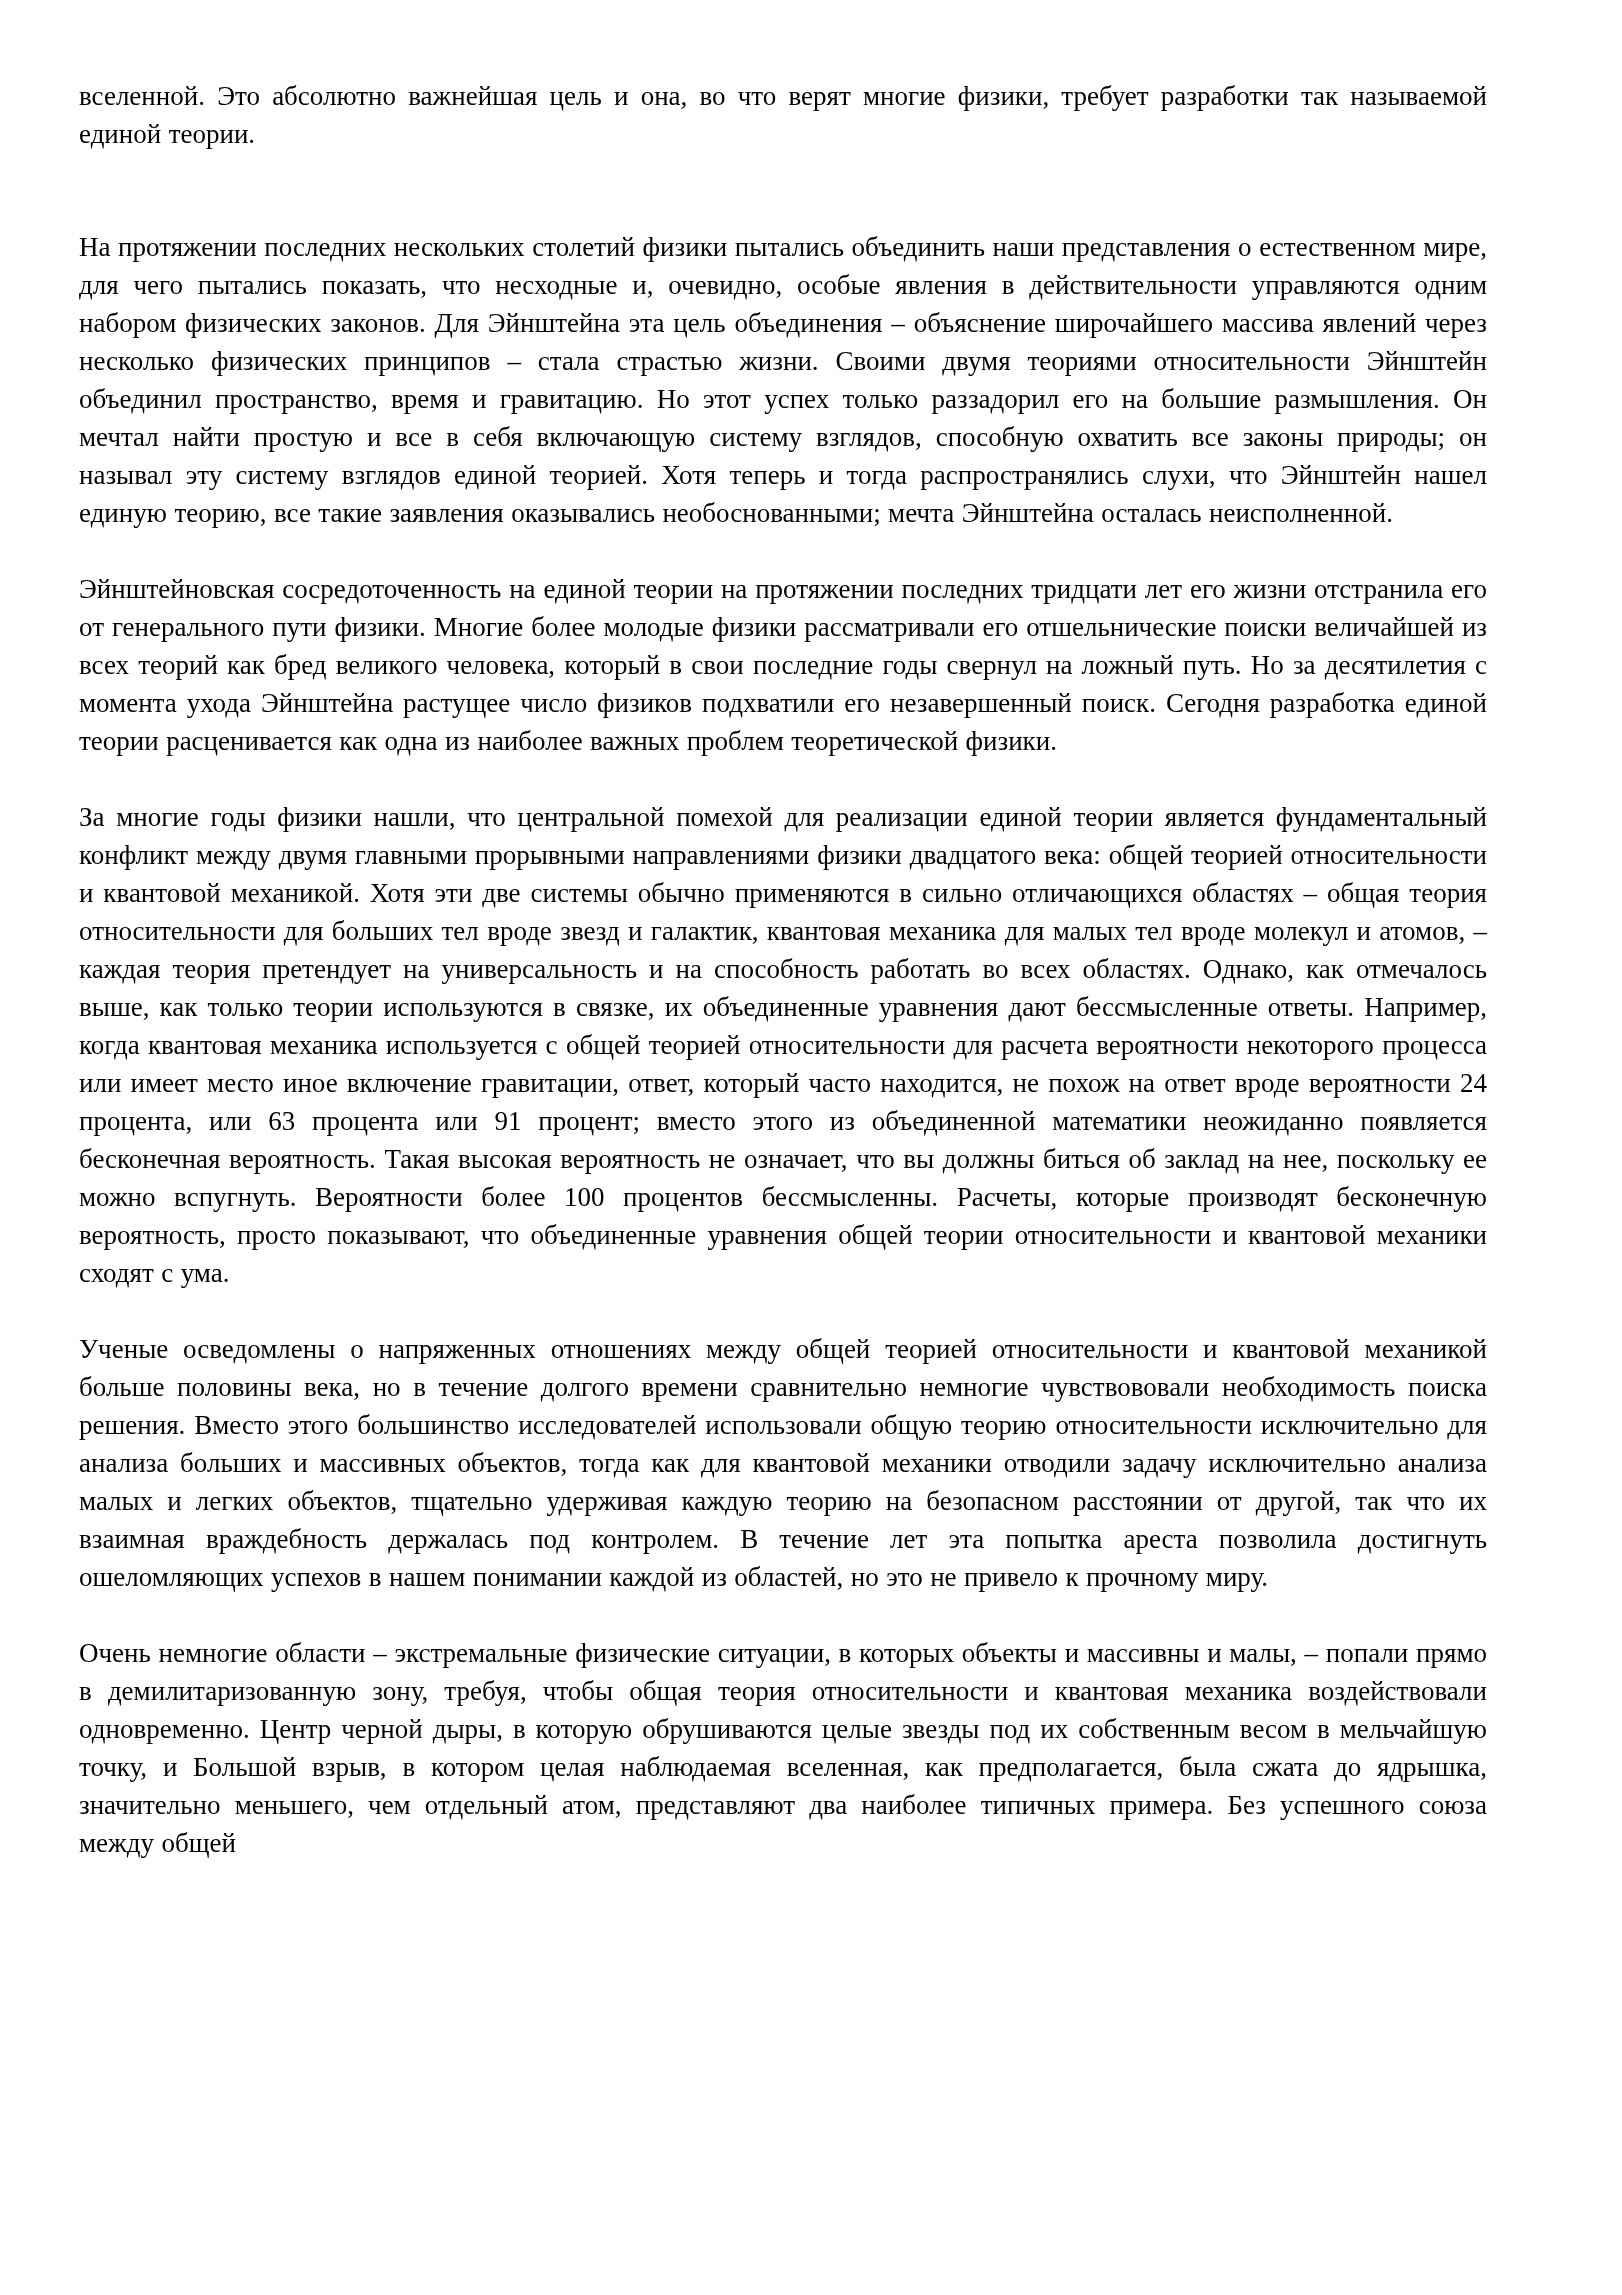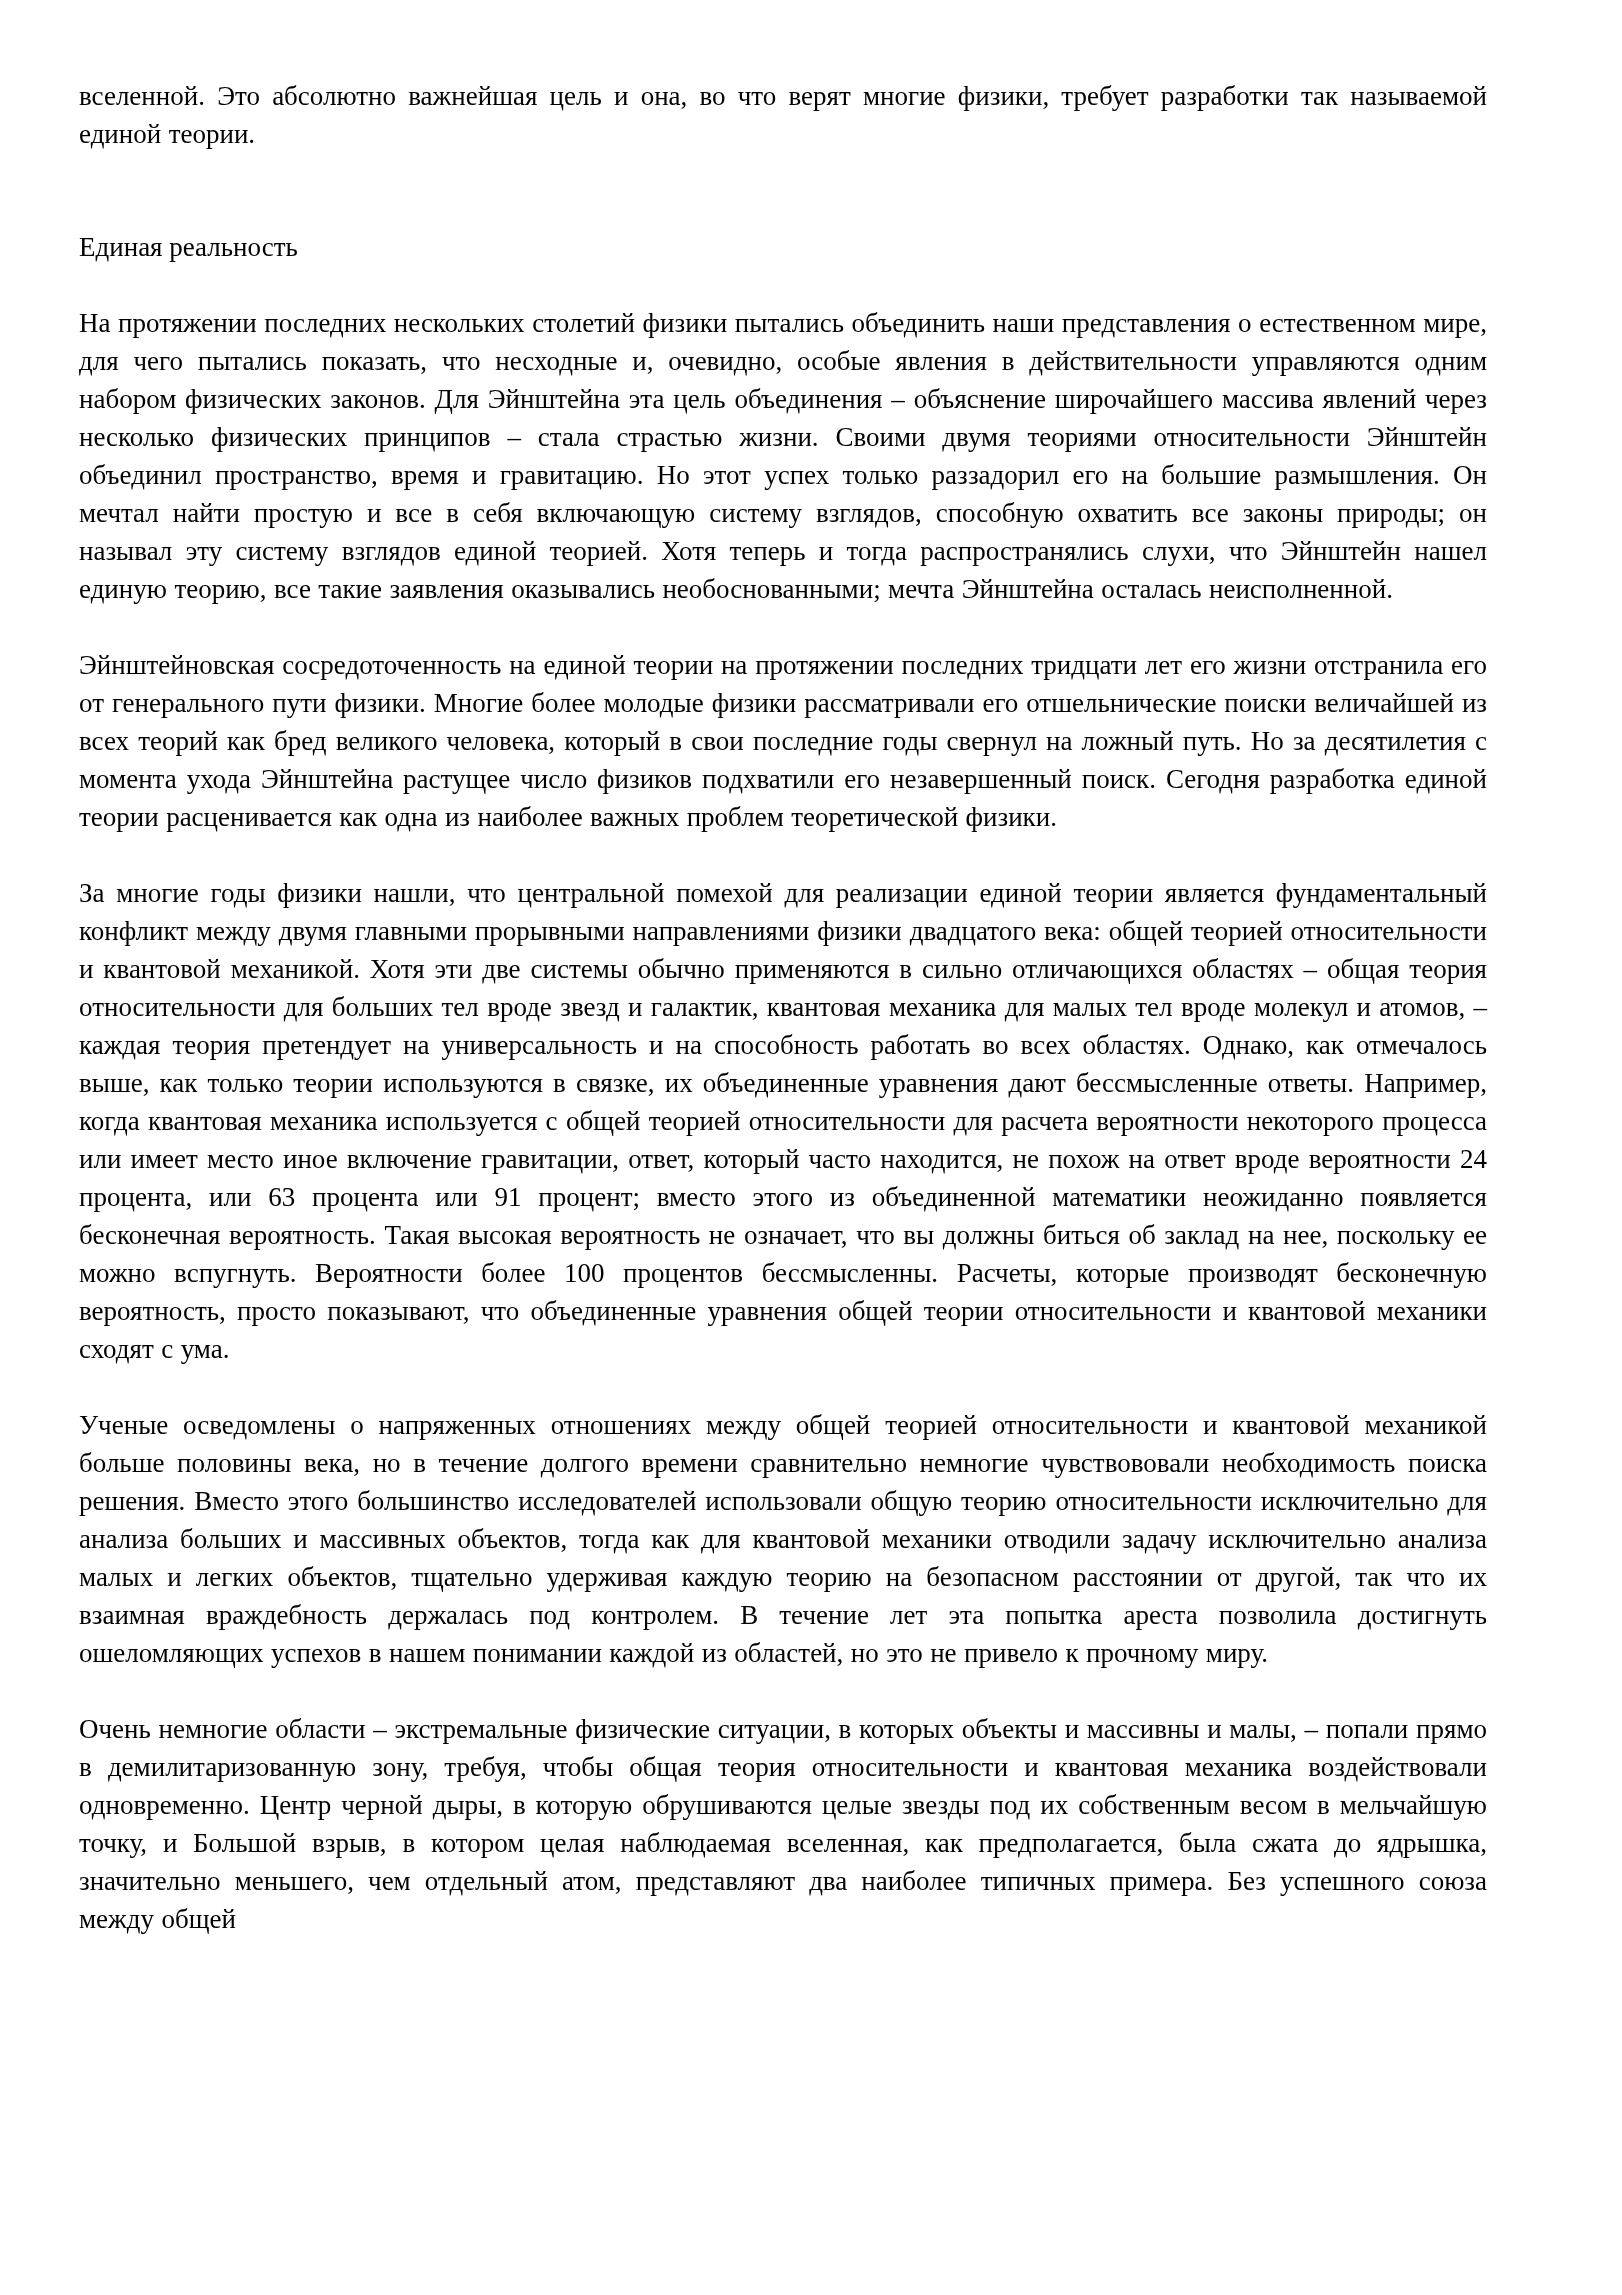--- a/index.html
+++ b/index.html
@@ -37,21 +37,20 @@
   .para.last {
     margin-bottom: 4px;
   }
 </style>
 </head>
 <body>
 
 <div class="page">
   <p class="para continuation">вселенной. Это абсолютно важнейшая цель и она, во что верят многие физики, требует разработки так называемой единой теории.</p>
 
-  <h2 class="heading">Единая реальность</h2>
 
   <p class="para">На протяжении последних нескольких столетий физики пытались объединить наши представления о естественном мире, для чего пытались показать, что несходные и, очевидно, особые явления в действительности управляются одним набором физических законов. Для Эйнштейна эта цель объединения – объяснение широчайшего массива явлений через несколько физических принципов – стала страстью жизни. Своими двумя теориями относительности Эйнштейн объединил пространство, время и гравитацию. Но этот успех только раззадорил его на большие размышления. Он мечтал найти простую и все в себя включающую систему взглядов, способную охватить все законы природы; он называл эту систему взглядов единой теорией. Хотя теперь и тогда распространялись слухи, что Эйнштейн нашел единую теорию, все такие заявления оказывались необоснованными; мечта Эйнштейна осталась неисполненной.</p>
 
   <p class="para">Эйнштейновская сосредоточенность на единой теории на протяжении последних тридцати лет его жизни отстранила его от генерального пути физики. Многие более молодые физики рассматривали его отшельнические поиски величайшей из всех теорий как бред великого человека, который в свои последние годы свернул на ложный путь. Но за десятилетия с момента ухода Эйнштейна растущее число физиков подхватили его незавершенный поиск. Сегодня разработка единой теории расценивается как одна из наиболее важных проблем теоретической физики.</p>
 
   <p class="para">За многие годы физики нашли, что центральной помехой для реализации единой теории является фундаментальный конфликт между двумя главными прорывными направлениями физики двадцатого века: общей теорией относительности и квантовой механикой. Хотя эти две системы обычно применяются в сильно отличающихся областях – общая теория относительности для больших тел вроде звезд и галактик, квантовая механика для малых тел вроде молекул и атомов, – каждая теория претендует на универсальность и на способность работать во всех областях. Однако, как отмечалось выше, как только теории используются в связке, их объединенные уравнения дают бессмысленные ответы. Например, когда квантовая механика используется с общей теорией относительности для расчета вероятности некоторого процесса или имеет место иное включение гравитации, ответ, который часто находится, не похож на ответ вроде вероятности 24 процента, или 63 процента или 91 процент; вместо этого из объединенной математики неожиданно появляется бесконечная вероятность. Такая высокая вероятность не означает, что вы должны биться об заклад на нее, поскольку ее можно вспугнуть. Вероятности более 100 процентов бессмысленны. Расчеты, которые производят бесконечную вероятность, просто показывают, что объединенные уравнения общей теории относительности и квантовой механики сходят с ума.</p>
 
   <p class="para">Ученые осведомлены о напряженных отношениях между общей теорией относительности и квантовой механикой больше половины века, но в течение долгого времени сравнительно немногие чувствововали необходимость поиска решения. Вместо этого большинство исследователей использовали общую теорию относительности исключительно для анализа больших и массивных объектов, тогда как для квантовой механики отводили задачу исключительно анализа малых и легких объектов, тщательно удерживая каждую теорию на безопасном расстоянии от другой, так что их взаимная враждебность держалась под контролем. В течение лет эта попытка ареста позволила достигнуть ошеломляющих успехов в нашем понимании каждой из областей, но это не привело к прочному миру.</p>
 
   <p class="para last">Очень немногие области – экстремальные физические ситуации, в которых объекты и массивны и малы, – попали прямо в демилитаризованную зону, требуя, чтобы общая теория относительности и квантовая механика воздействовали одновременно. Центр черной дыры, в которую обрушиваются целые звезды под их собственным весом в мельчайшую точку, и Большой взрыв, в котором целая наблюдаемая вселенная, как предполагается, была сжата до ядрышка, значительно меньшего, чем отдельный атом, представляют два наиболее типичных примера. Без успешного союза между общей</p>

